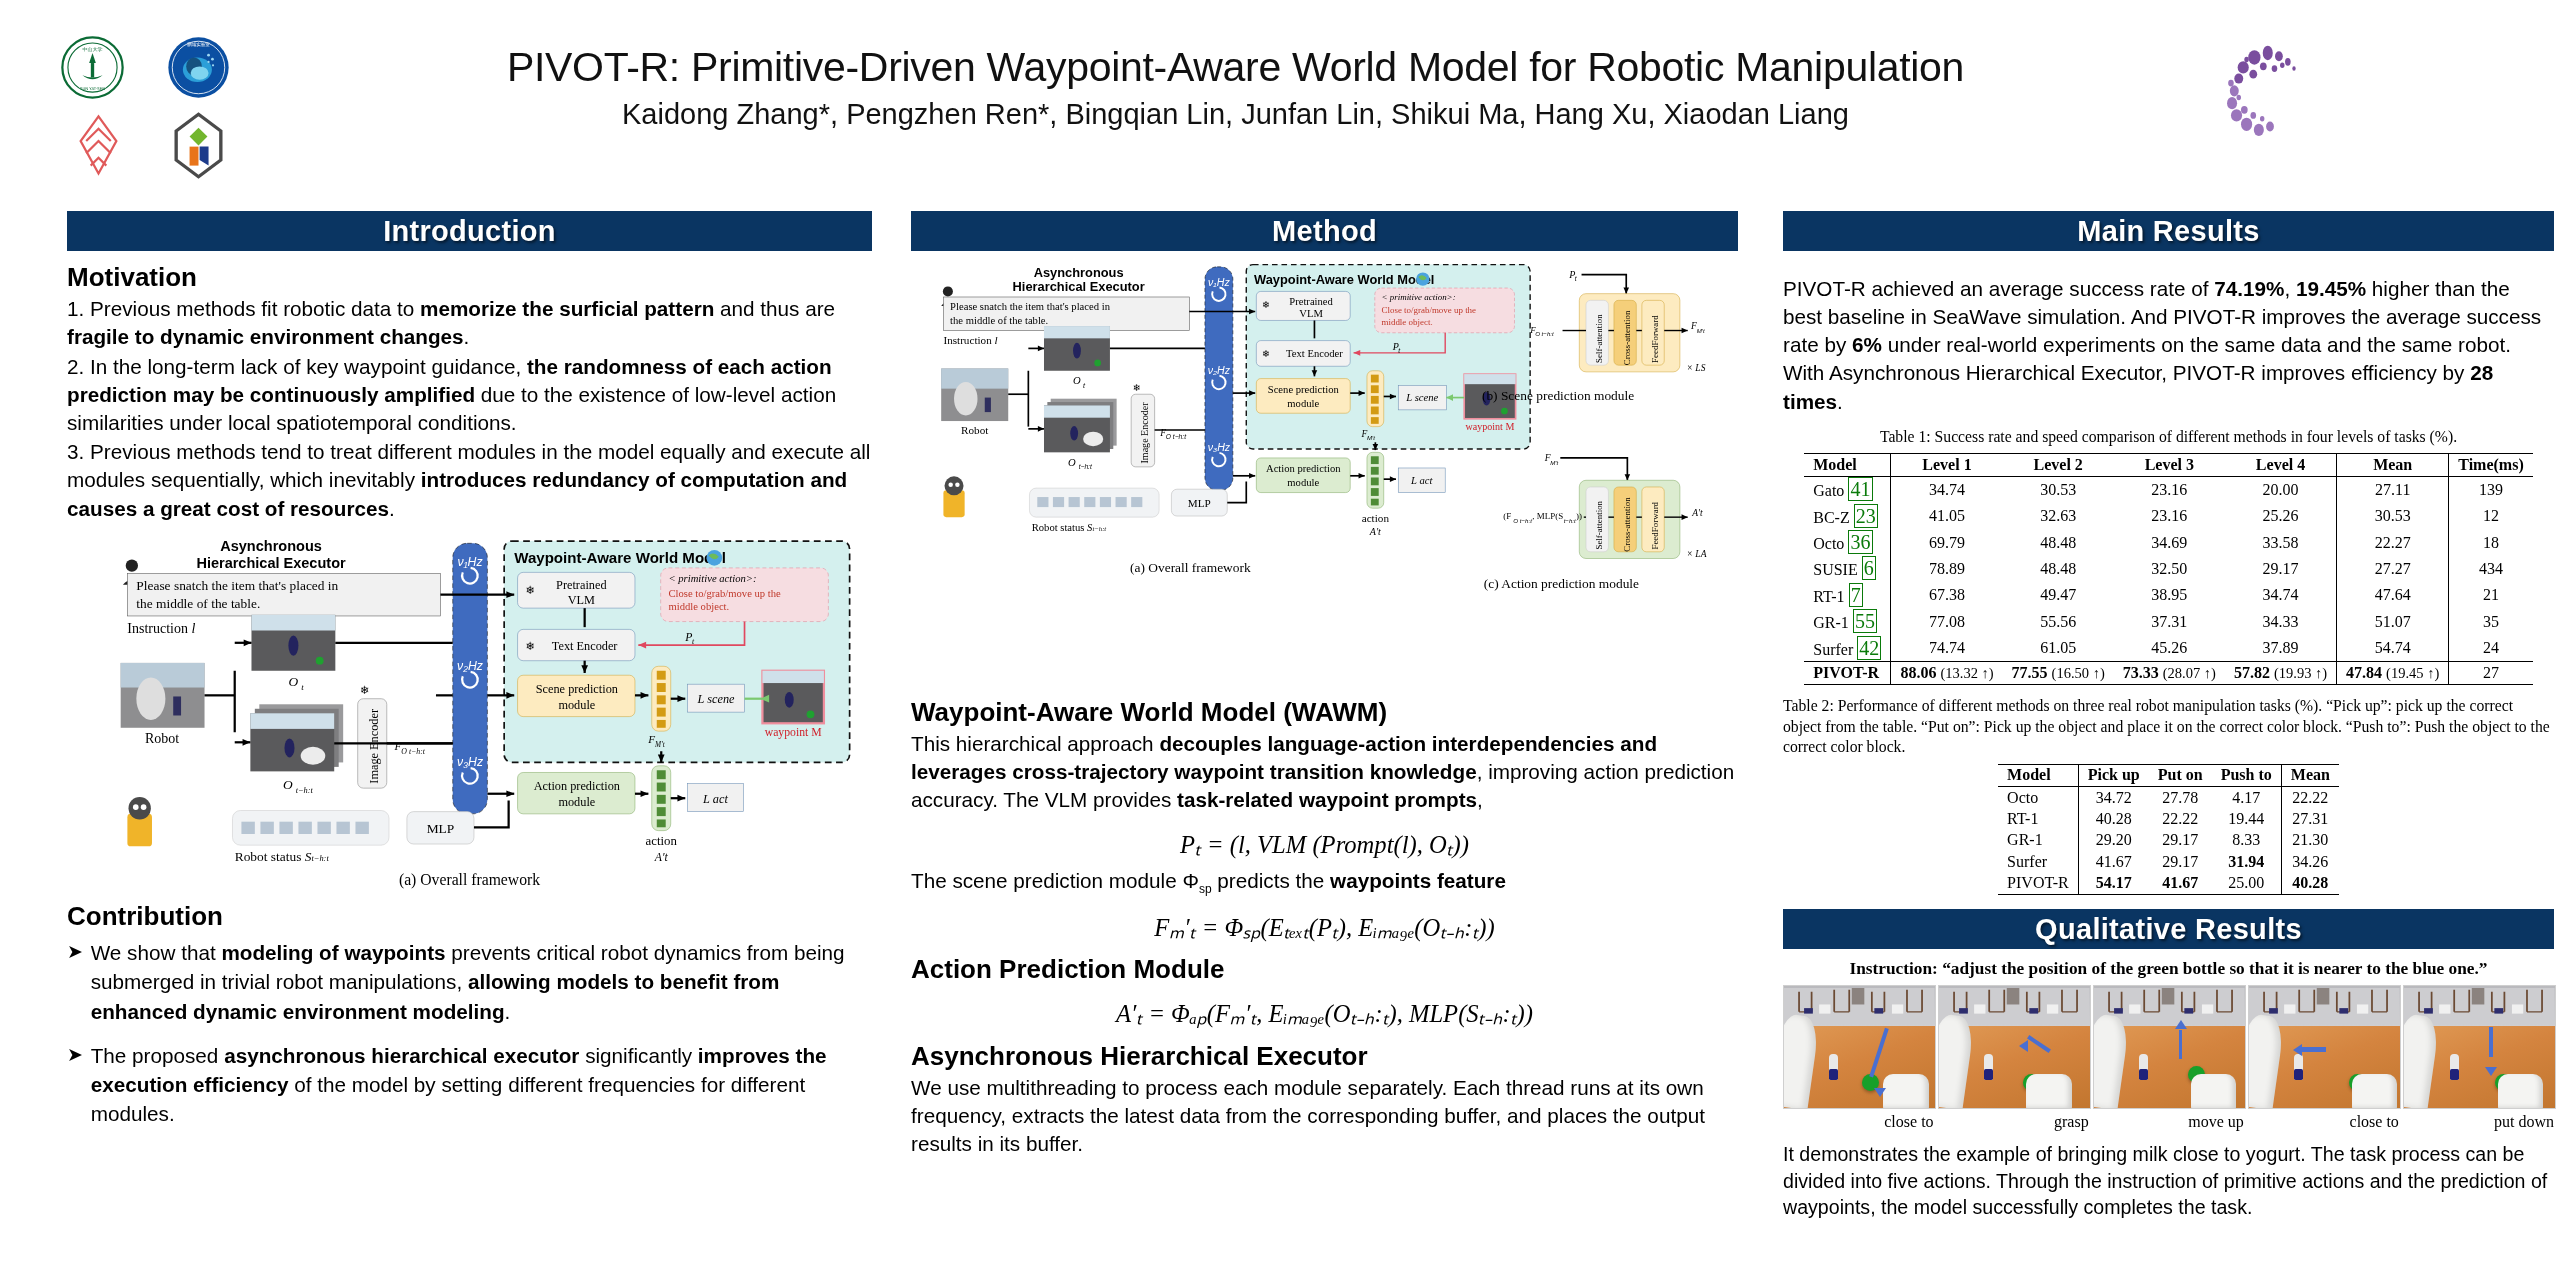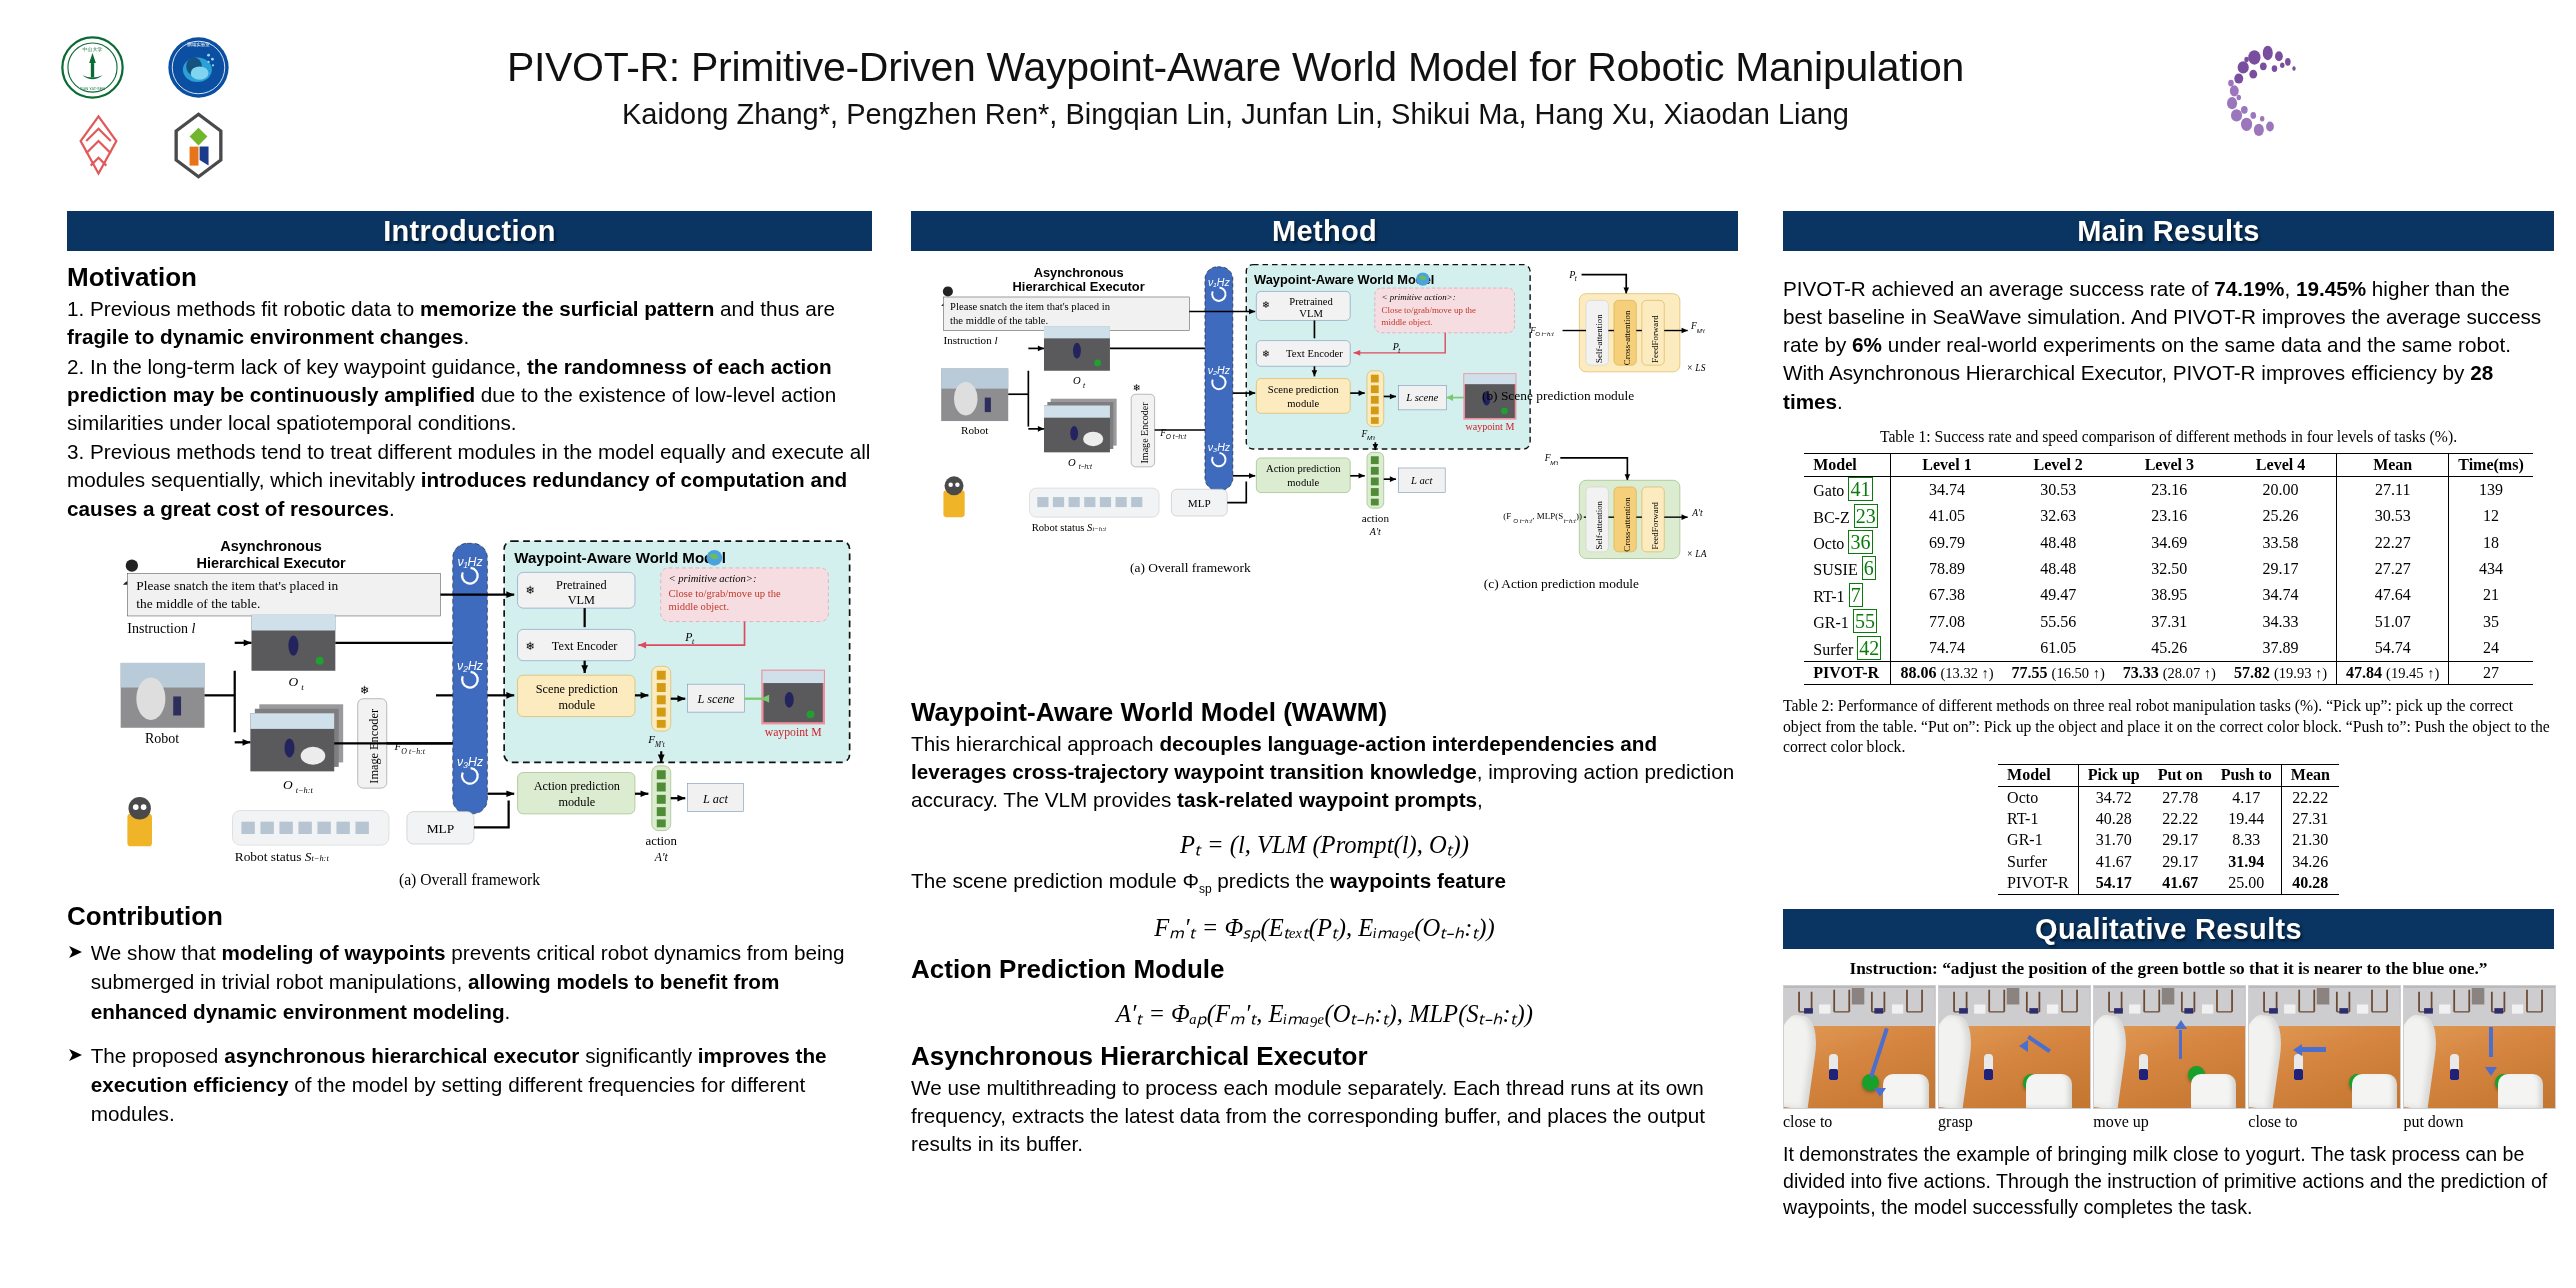--- a/index.html
+++ b/index.html
@@ -67,21 +67,21 @@
       background:linear-gradient(160deg,#e09a55 0%,#d4843f 45%,#c2762f 100%);}
   .shot .chairs{position:absolute;left:0;top:2%;width:100%;height:30%;}
   .shot .armL{position:absolute;left:-6%;top:24%;width:26%;height:76%;background:#f2f2f0;
       border-radius:40% 40% 0 0;transform:rotate(8deg);box-shadow:inset -4.5px 0 6.7px rgba(0,0,0,.12);}
   .shot .bluebottle{position:absolute;width:9px;height:26px;background:#e9e9e9;border-radius:3.9px 3.9px 1.7px 1.7px;}
   .shot .bluebottle:after{content:"";position:absolute;left:0;bottom:0;width:9px;height:11.2px;background:#20227a;border-radius:1.7px;}
   .shot .greenbottle{position:absolute;width:17px;height:17px;background:#17a02a;border-radius:50%;box-shadow:0 1.7px 3.4px rgba(0,0,0,.3);}
   .shot .gripper{position:absolute;background:#f4f4f2;border-radius:10px 10px 3.4px 3.4px;box-shadow:inset -3.4px -2.2px 5.6px rgba(0,0,0,.15);}
   .arrow{position:absolute;background:#4a6fd0;}
   .arrowhead{position:absolute;width:0;height:0;}
-  .caplbl{text-align:left;font-family:"Liberation Serif",serif;font-size:16px;margin-top:4.5px;}
+  .caplbl{text-align:right;font-family:"Liberation Serif",serif;font-size:16px;margin-top:4.5px;}
 
   .qtext{font-size:19.6px;line-height:1.34;margin-top:10px;}
 </style>
 </head>
 <body>
 
 <div class="poster">
 
   <div class="header">
 
@@ -733,21 +733,21 @@
           </tr>
           <tr>
             <td>RT-1</td>
             <td class="vb">40.28</td>
             <td>22.22</td>
             <td>19.44</td>
             <td class="vb">27.31</td>
           </tr>
           <tr>
             <td>GR-1</td>
-            <td class="vb">31.70</td>
+            <td class="vb">29.20</td>
             <td>29.17</td>
             <td>8.33</td>
             <td class="vb">21.30</td>
           </tr>
           <tr>
             <td>Surfer</td>
             <td class="vb">41.67</td>
             <td>29.17</td>
             <td class="bold">31.94</td>
             <td class="vb">34.26</td>

